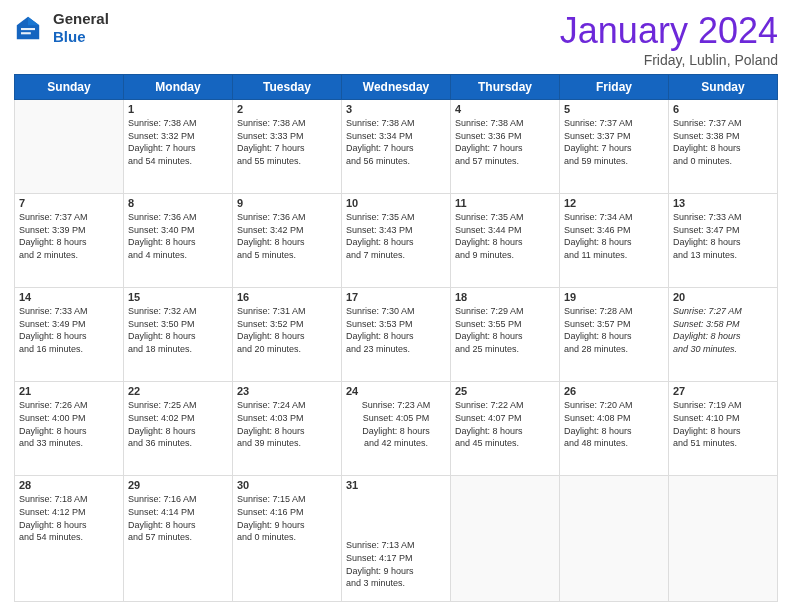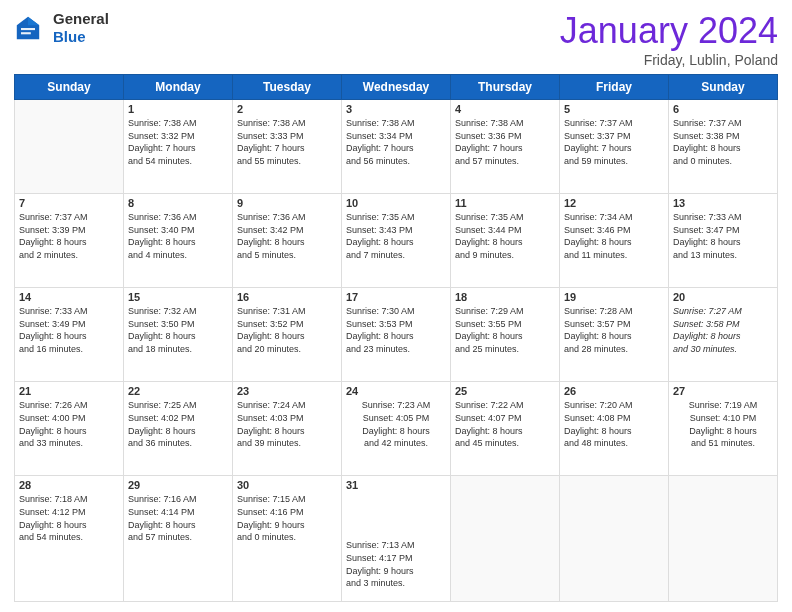--- a/index.html
+++ b/index.html
@@ -321,21 +321,21 @@
           </td>
           <td>
             <span class="day-num">26</span>
             <div class="day-info" style="white-space: pre-line;">Sunrise: 7:20 AM
 Sunset: 4:08 PM
 Daylight: 8 hours
 and 48 minutes.</div>
           </td>
           <td>
             <span class="day-num">27</span>
-            <div class="day-info" style="white-space: pre-line; text-align: center;">Sunrise: 7:19 AM
+            <div class="day-info" style="white-space: pre-line;">Sunrise: 7:19 AM
 Sunset: 4:10 PM
 Daylight: 8 hours
 and 51 minutes.</div>
           </td>
         </tr>
         <tr class="week-row">
           <td>
             <span class="day-num">28</span>
             <div class="day-info" style="white-space: pre-line;">Sunrise: 7:18 AM
 Sunset: 4:12 PM

